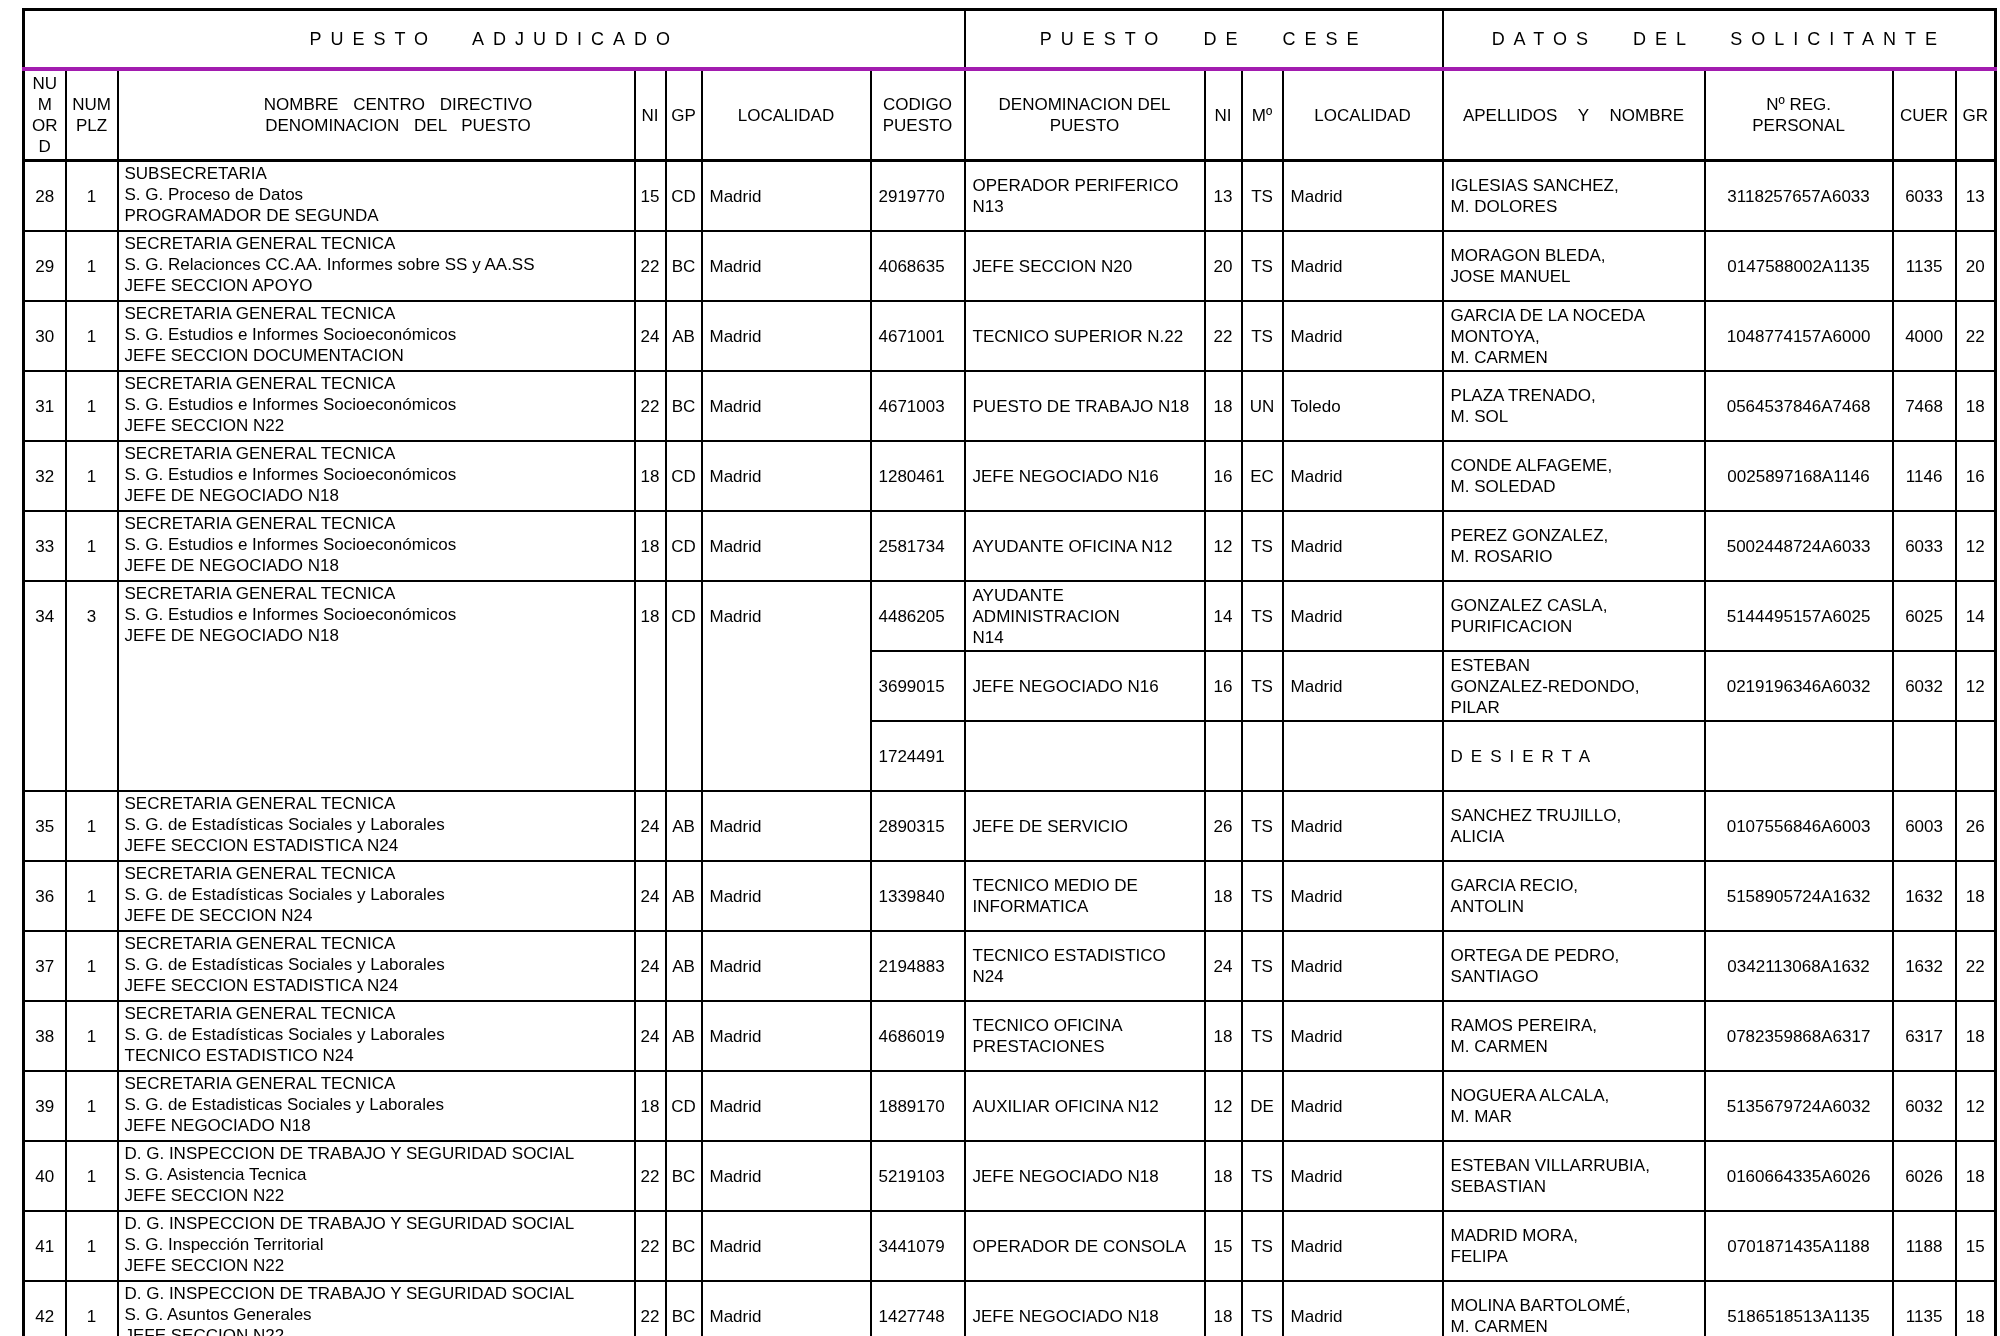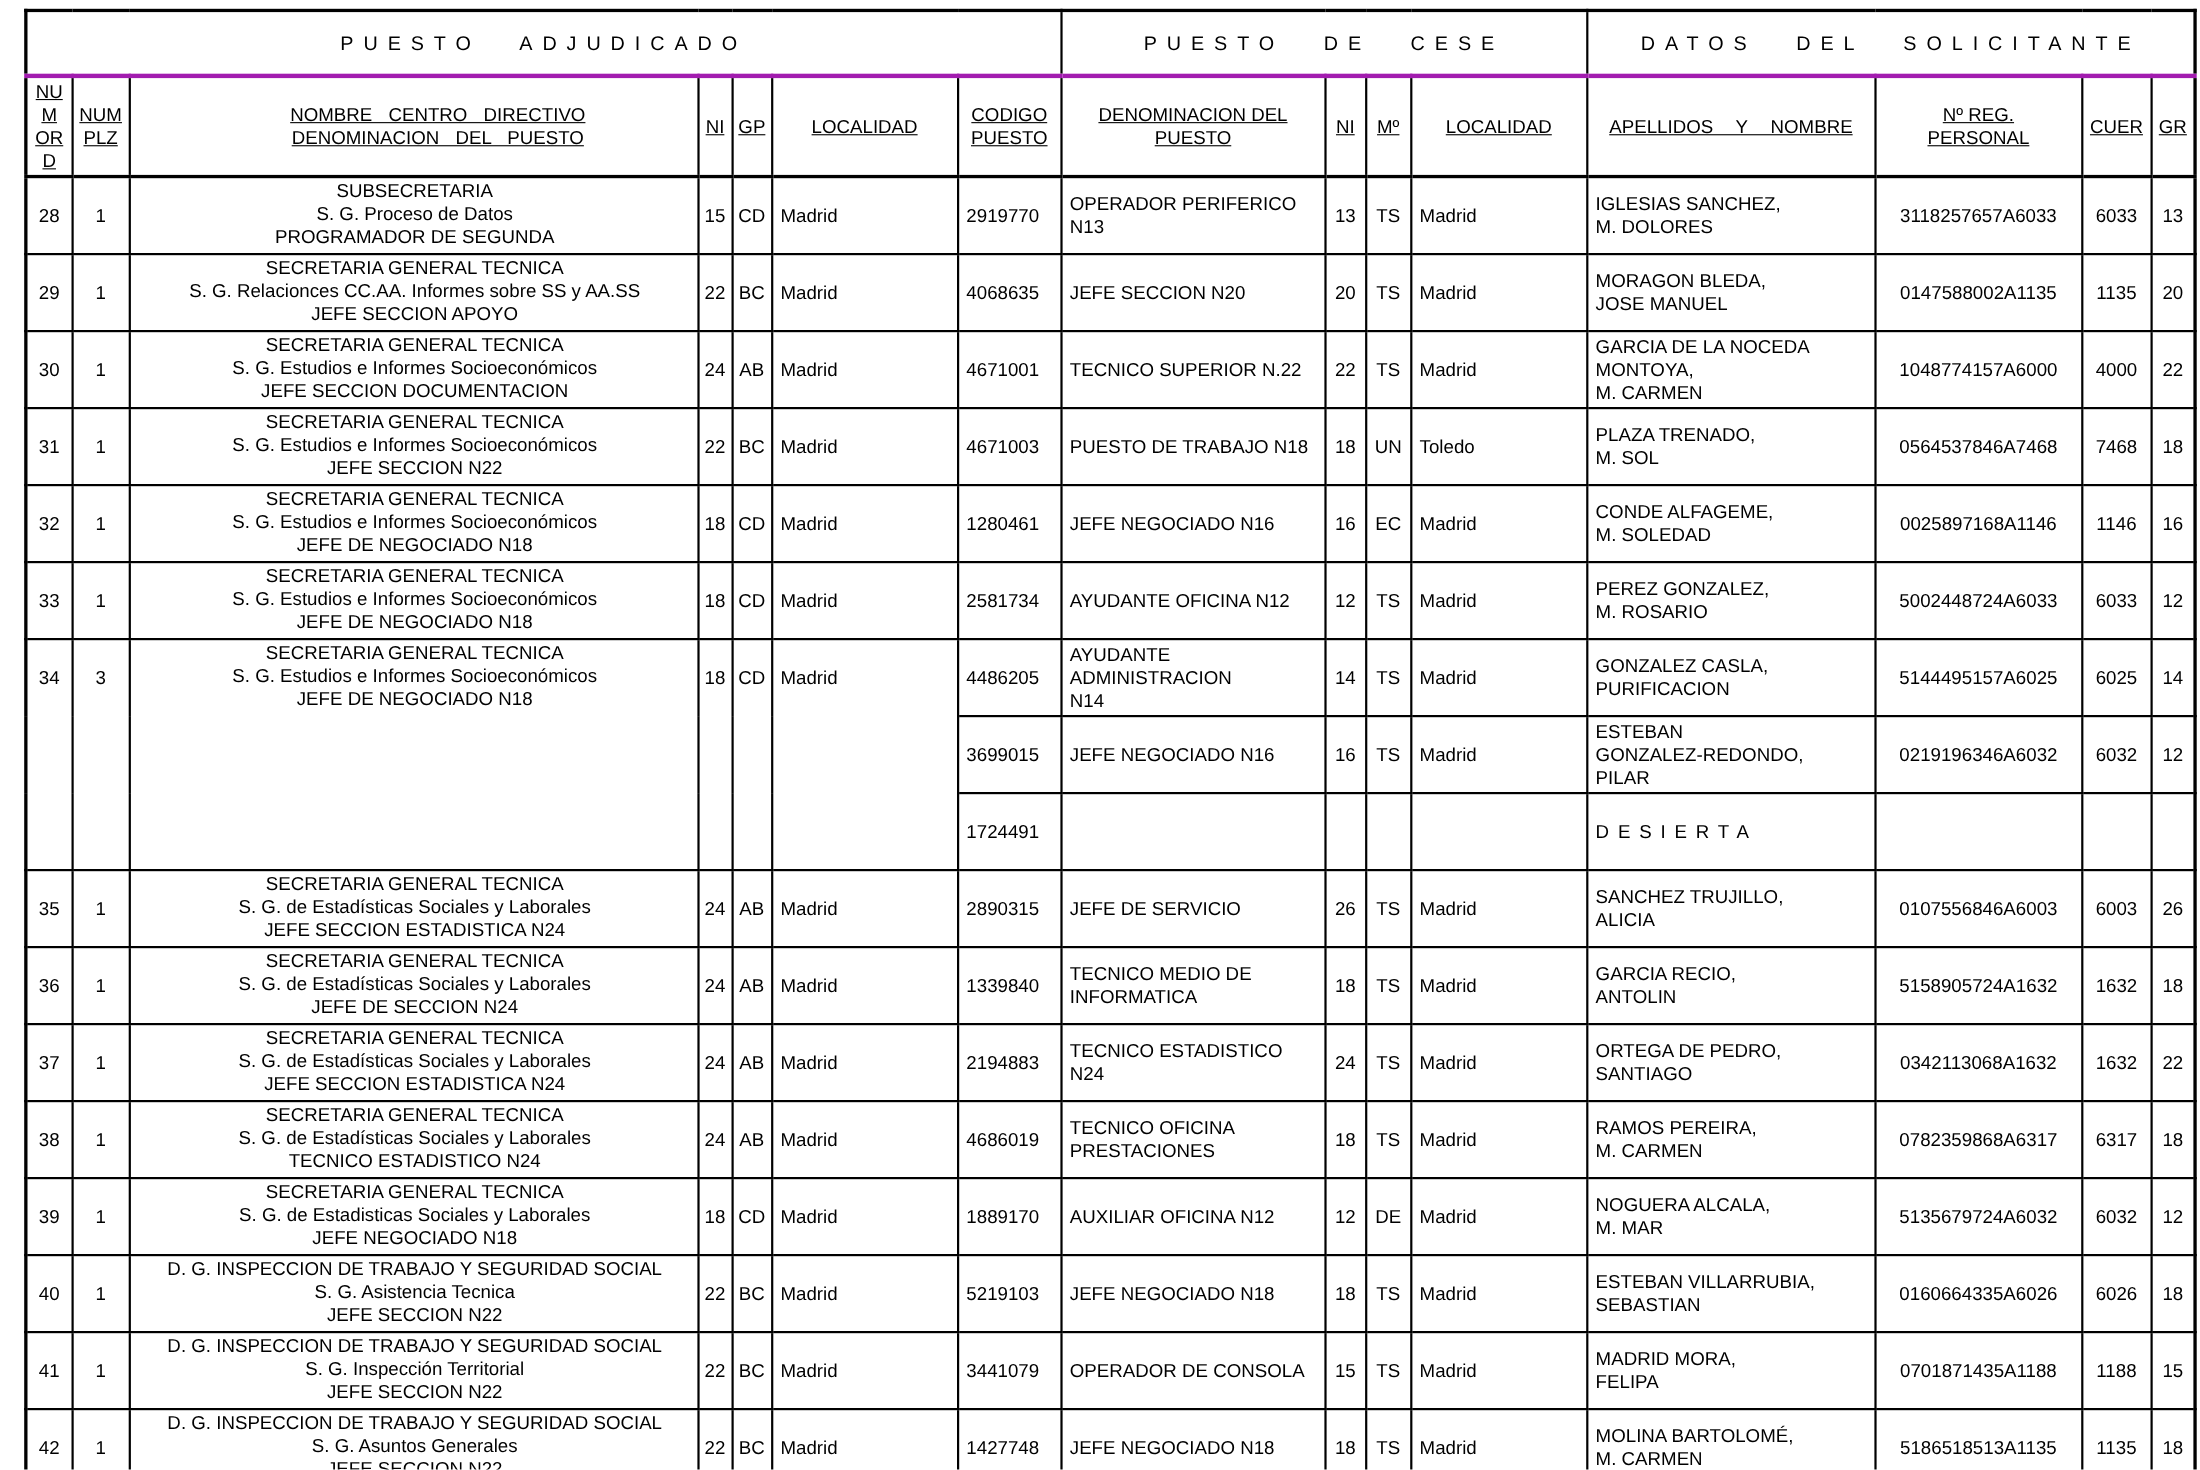--- a/index.html
+++ b/index.html
@@ -12,25 +12,25 @@
     border:3px solid #000;
     font-family:"Liberation Sans","DejaVu Sans",sans-serif;
     font-size:17px;
     line-height:21px;
     color:#000;
     background:#fff;
   }
   td,th{border:2px solid #000;padding:2px 4px;overflow:hidden;word-wrap:break-word;}
   thead th{font-weight:normal;text-align:center;vertical-align:middle;}
   tr.group-row th{height:52px;font-size:18px;letter-spacing:9px;word-spacing:22px;border-bottom:4px solid #a21caf;}
-  tr.cols-row th{height:58px;border-bottom:3px solid #000;text-decoration:underline;}
+  tr.cols-row th{height:58px;border-bottom:3px solid #000;}
   tbody td{height:64px;}
   .c{text-align:center;vertical-align:middle;}
   .l{text-align:left;vertical-align:middle;padding-left:7px;}
-  .centro{text-align:center;vertical-align:top;padding:1px 4px 1px 6px;}
+  .centro{text-align:left;vertical-align:top;padding:1px 4px 1px 6px;}
   .vt{vertical-align:top;padding-top:24px;}
   .ws10{word-spacing:10px;padding-left:48px;}
   .ws16{word-spacing:16px;}
   .desierta{letter-spacing:8px;vertical-align:middle;}
 </style>
 </head>
 <body>
 
 <div class="sheet">
   <table>

